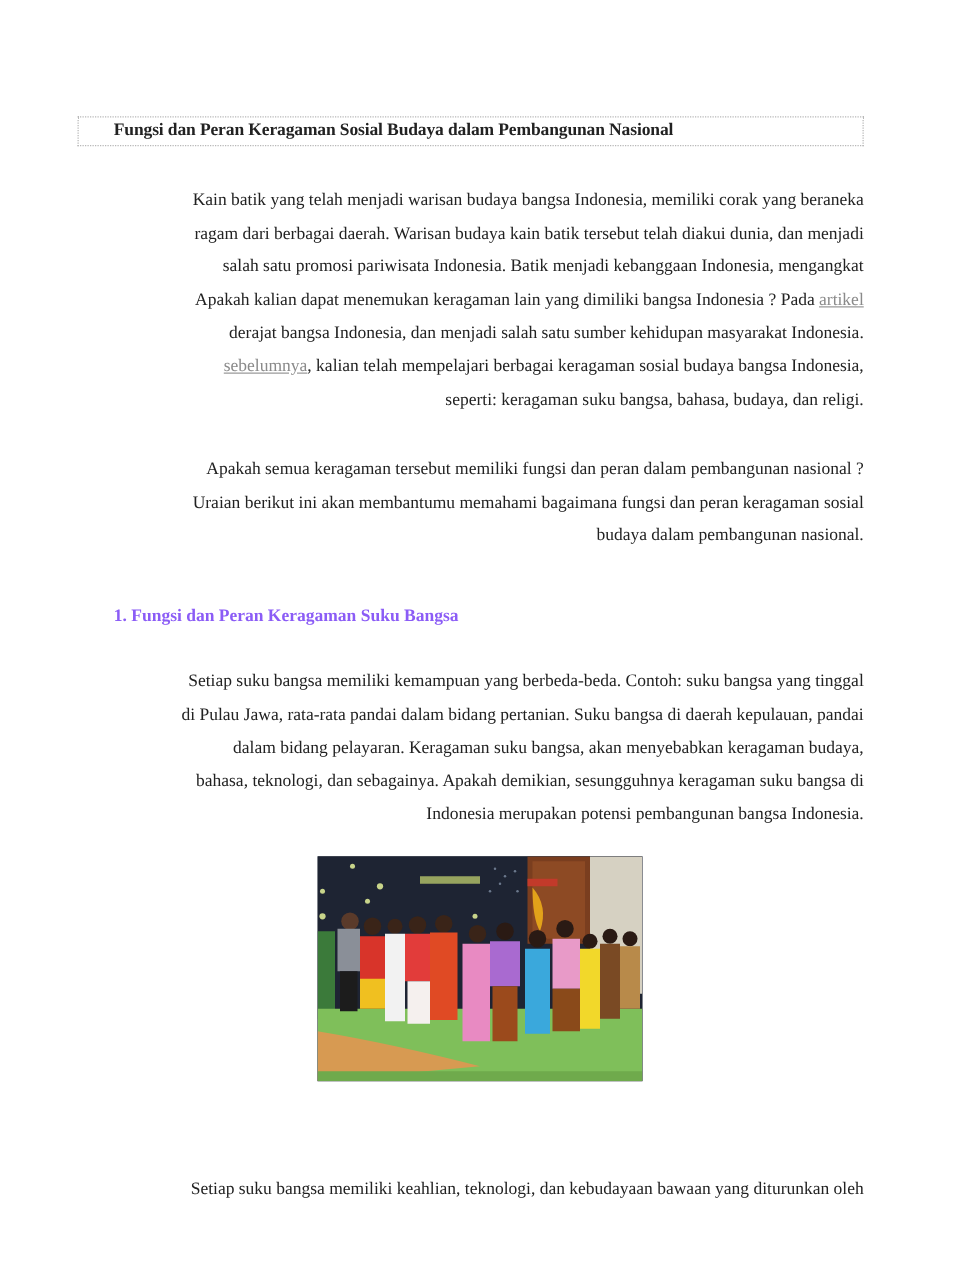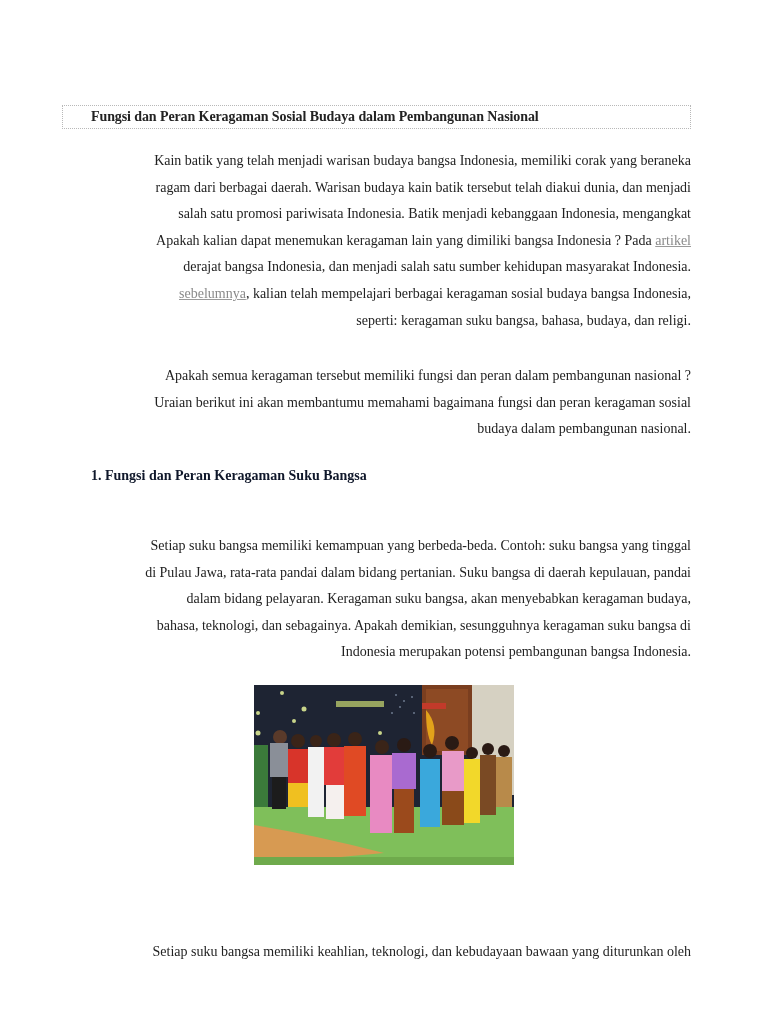--- a/index.html
+++ b/index.html
@@ -4,36 +4,36 @@
 <style>
   html, body { margin: 0; padding: 0; }
   body {
     width: 768px; height: 1024px; background: #ffffff;
     position: relative; overflow: hidden;
     font-family: "Liberation Serif", "DejaVu Serif", serif;
     color: #1a1a1a;
   }
   .title-box {
     position: absolute; left: 62px; top: 93px; width: 629px; height: 24px;
-    border: 1px dotted #b8b8b8; box-sizing: border-box; margin-top: 12px;
+    border: 1px dotted #b8b8b8; box-sizing: border-box;
   }
   .title-text {
     position: absolute; left: 28px; top: 3px;
     font-size: 14px; font-weight: bold; color: #222; white-space: nowrap;
     letter-spacing: -0.1px;
   }
   .para {
     position: absolute; left: 91px; width: 600px;
     font-size: 14px; line-height: 26.6px; color: #222;
   }
   .para .line { display: block; white-space: nowrap; height: 26.6px; text-align: right; }
   .link { color: #8a8a8a; text-decoration: underline; text-decoration-color: #9a9a9a; }
   .heading {
-    position: absolute; left: 91px; top: 468px;
-    font-size: 14px; font-weight: bold; color: #0f172a; white-space: nowrap;
+    position: absolute; left: 91px; top: 486px;
+    font-size: 14px; font-weight: bold; color: #8b5cf6; white-space: nowrap;
   }
   .photo {
     position: absolute; left: 254px; top: 685px; width: 260px; height: 180px;
     overflow: hidden; background: #1f2635;
   }
   .photo svg { display: block; }
 </style>
 </head>
 <body>
 

